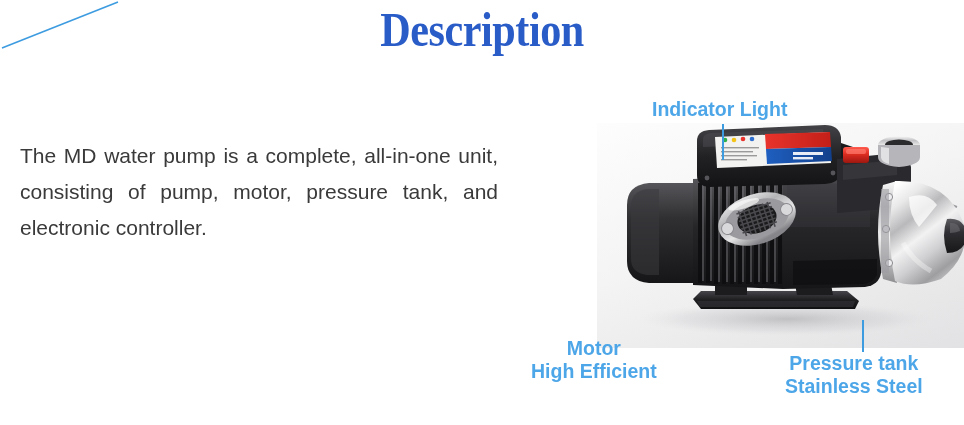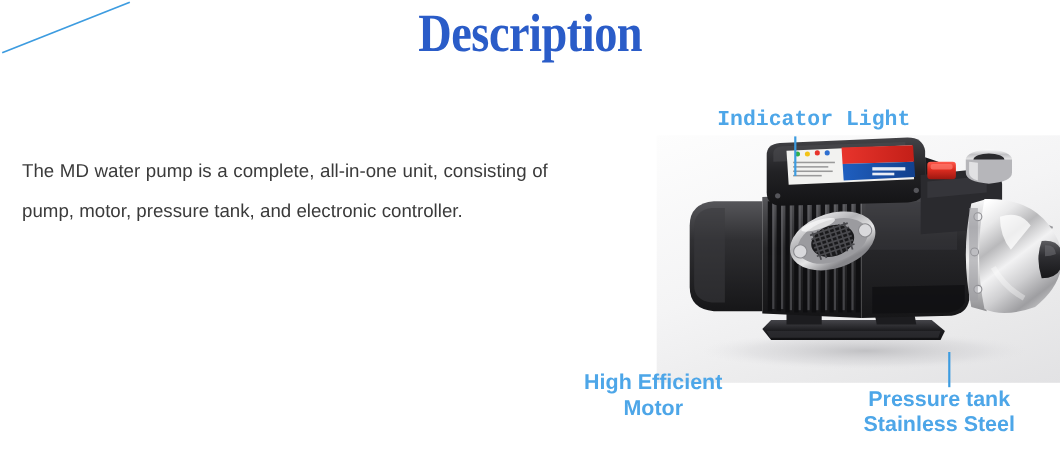--- a/index.html
+++ b/index.html
@@ -32,21 +32,21 @@
     transform-origin: center top;
     white-space: nowrap;
   }
 
   
   #description-text {
     position: absolute;
     left: 20px;
     top: 138px;
     width: 478px;
-    font-size: 17px;
+    font-size: 21px;
     line-height: 36px;
     color: #3a3a3a;
     text-align: justify;
     text-justify: inter-word;
   }
   #description-text .para {
     margin: 0;
     text-align: justify;
   }
 
@@ -65,21 +65,21 @@
   
   .callout {
     position: absolute;
     color: #4da6e8;
     font-weight: bold;
     font-size: 19.5px;
     line-height: 23px;
     white-space: nowrap;
     text-align: center;
   }
-  #callout-indicator-light { left: 652px; top: 98px; font-family: Liberation Mono, monospace; }
+  #callout-indicator-light { left: 652px; top: 98px; }
   #callout-high-efficient-motor { left: 531px; top: 337px; }
   #callout-stainless-tank { left: 785px; top: 352px; }
 
   .leader {
     position: absolute;
     background: #3d9ce0;
   }
   #leader-indicator { left: 722px; top: 124px; width: 2px; height: 36px; }
   #leader-tank      { left: 862px; top: 320px; width: 2px; height: 32px; }
   #leader-motor {
@@ -330,20 +330,20 @@
   <svg width="120" height="50" viewBox="0 0 120 50" xmlns="http://www.w3.org/2000/svg">
     <line x1="2" y1="48" x2="118" y2="2" stroke="#3d9ce0" stroke-width="1.6"></line>
   </svg>
 </div>
 
 <div class="callout" id="callout-indicator-light">
   <div>Indicator Light</div>
 </div>
 
 <div class="callout" id="callout-high-efficient-motor">
+  <div>Motor</div>
   <div>High Efficient</div>
-  <div>Motor</div>
 </div>
 
 <div class="callout" id="callout-stainless-tank">
   <div>Pressure tank</div>
   <div>Stainless Steel</div>
 </div>
 
 </body></html>

